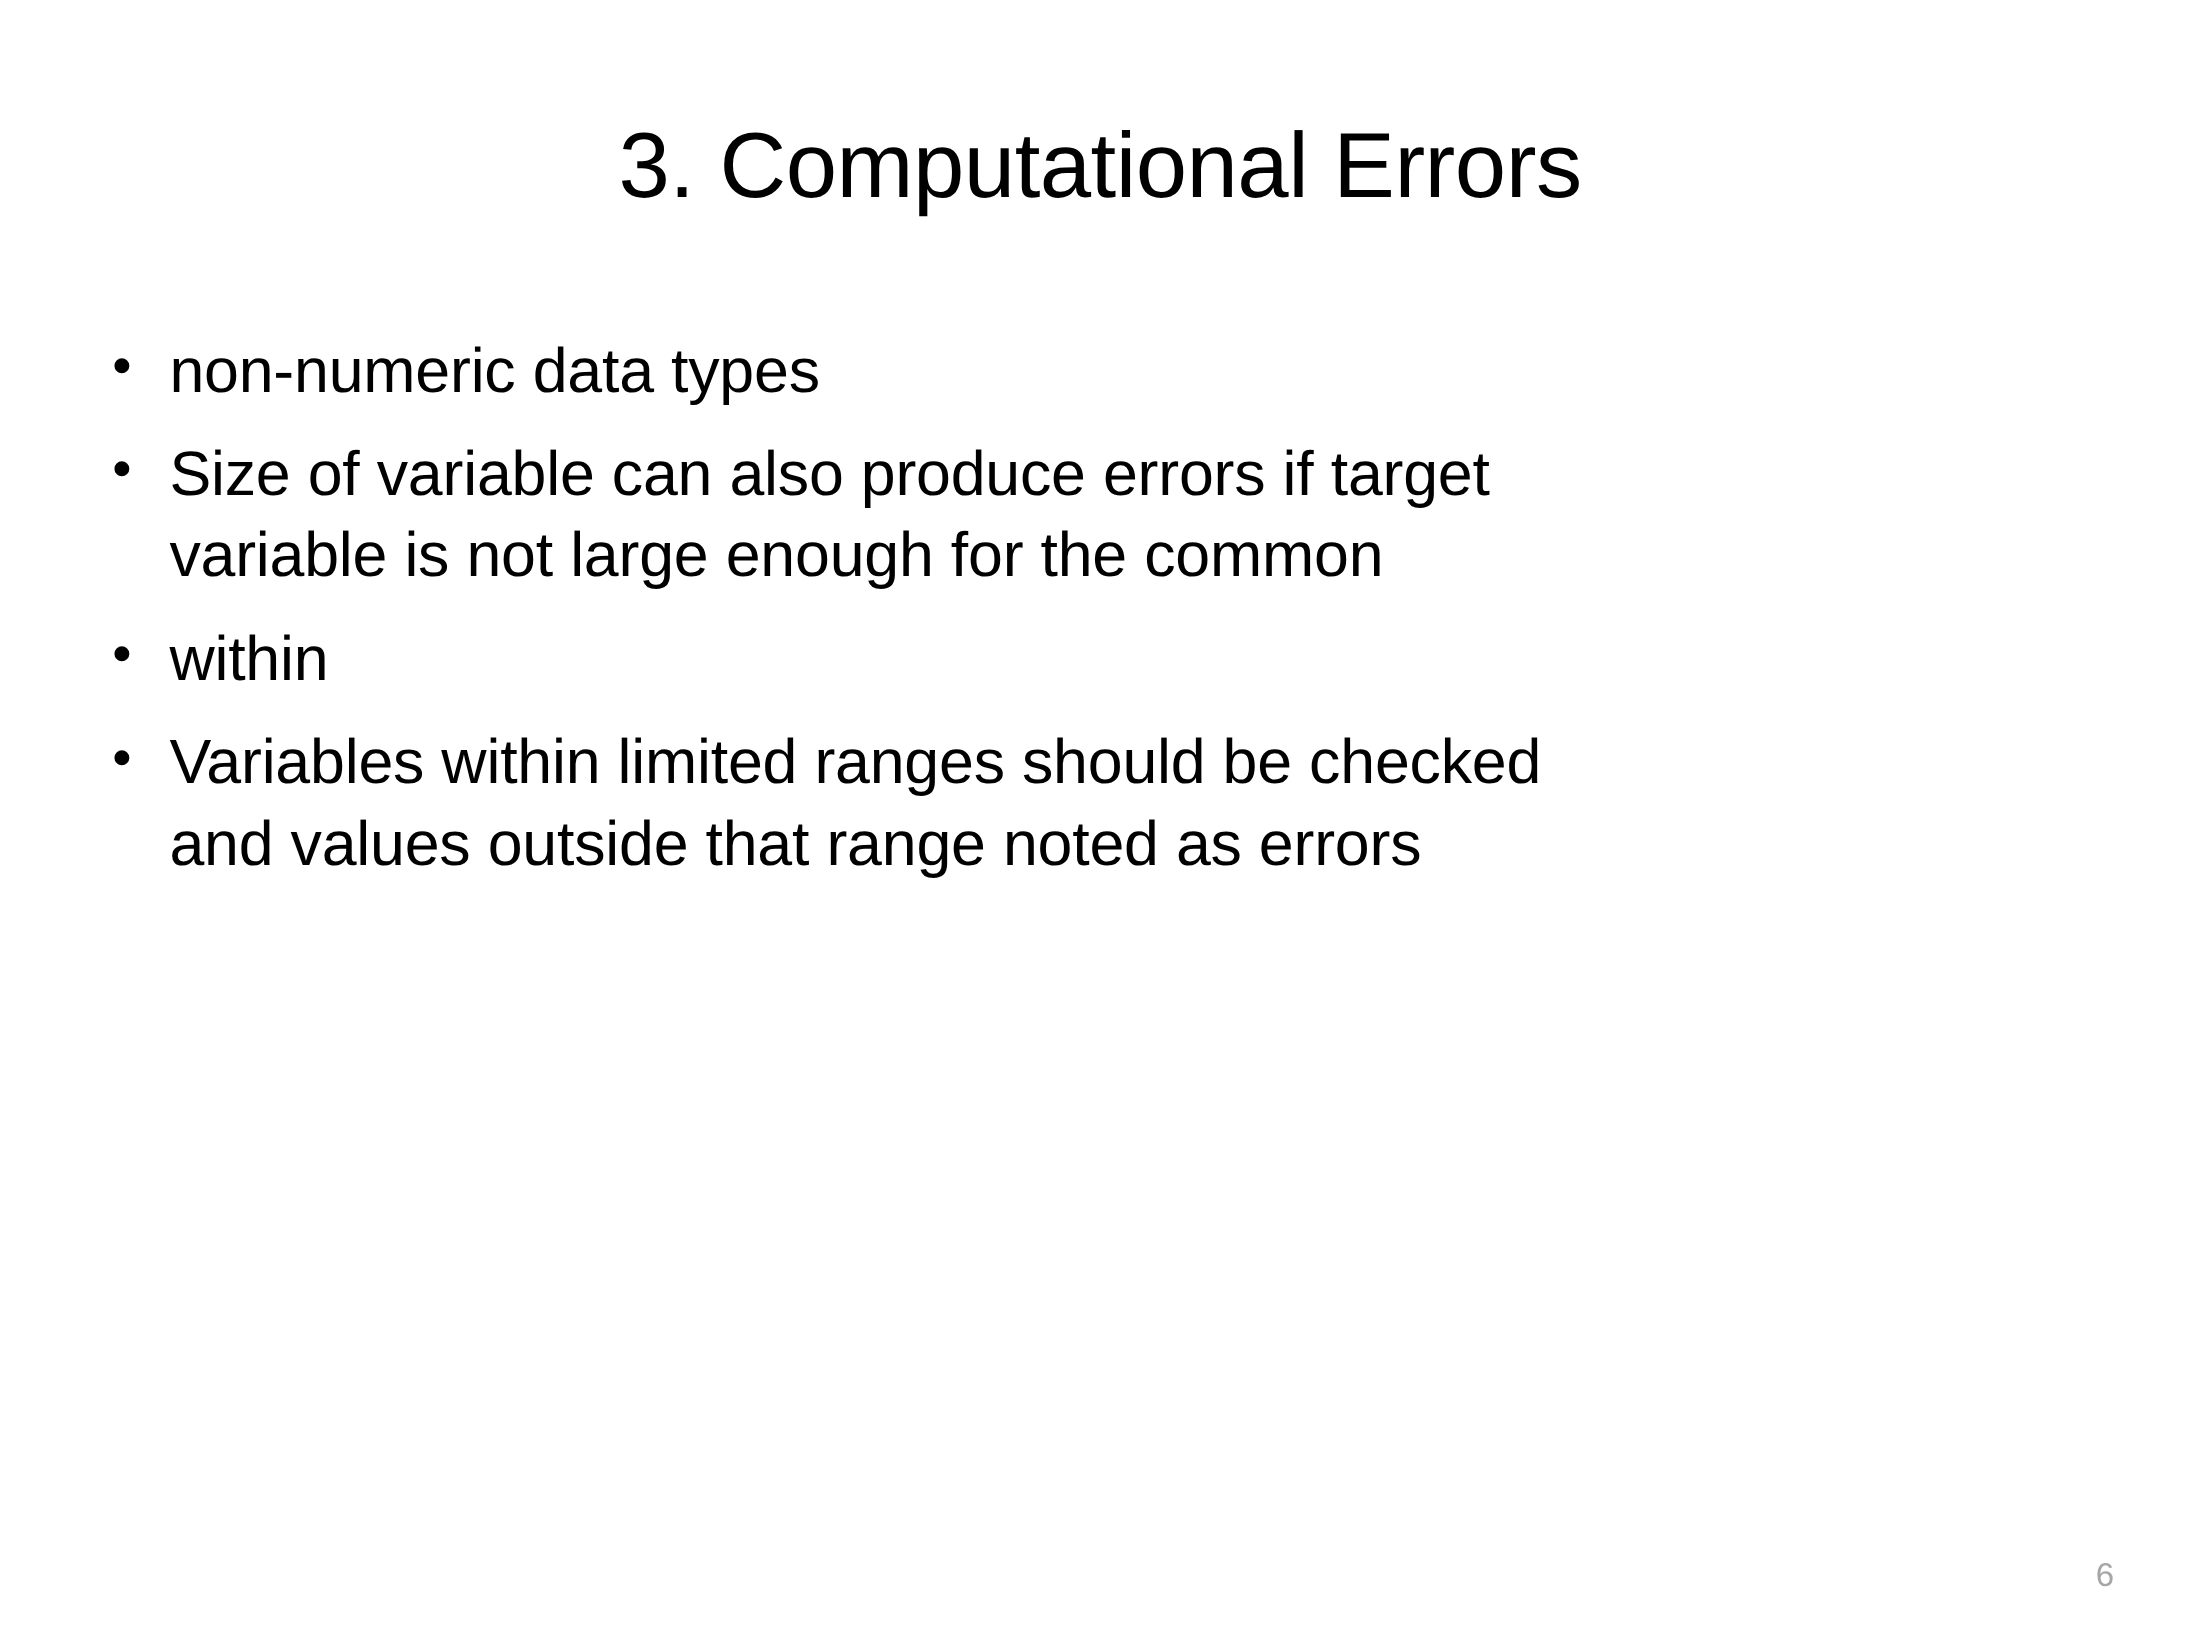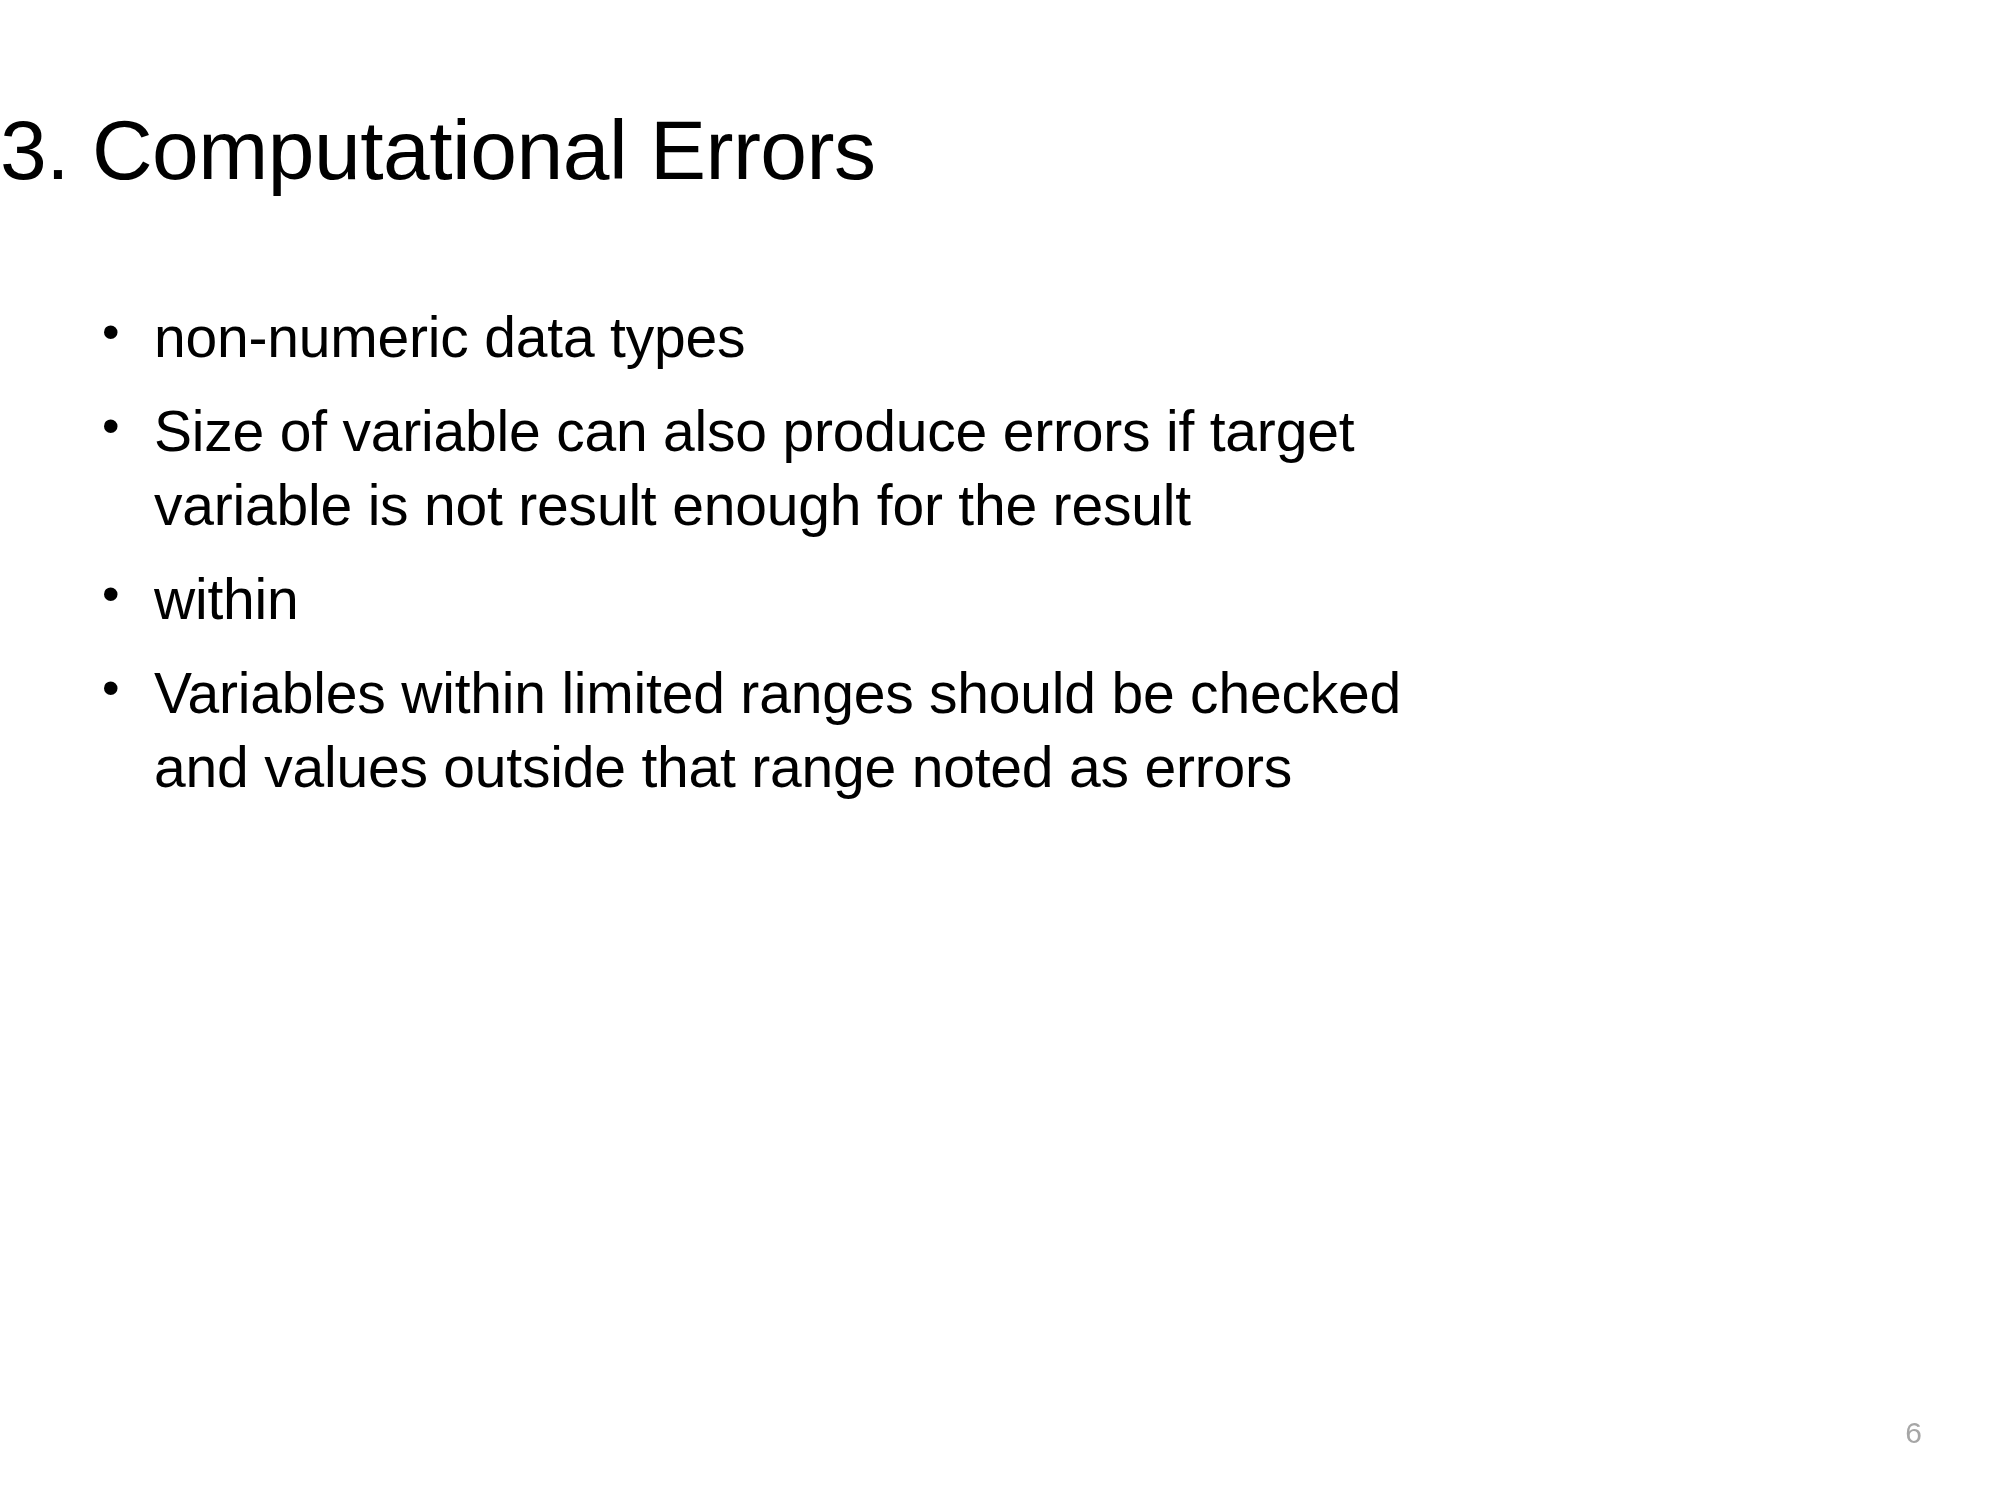--- a/index.html
+++ b/index.html
@@ -16,21 +16,21 @@
     height: 1500px;
     background: #ffffff;
     overflow: hidden;
     box-sizing: border-box;
   }
   .slide-title {
     position: absolute;
     left: 0;
     top: 108px;
     width: 2000px;
-    text-align: left;
+    text-align: center;
     font-size: 84px;
     line-height: 1.0;
     font-weight: 400;
     color: #000000;
     letter-spacing: -0.5px;
     white-space: nowrap;
   }
   .body-block {
     position: absolute;
     left: 98px;
@@ -85,21 +85,21 @@
       <span class="bullet-mark">•</span>
       <span class="bullet-text">
         <span class="ln">non-numeric data types</span>
       </span>
     </div>
 
     <div class="bullet-row">
       <span class="bullet-mark">•</span>
       <span class="bullet-text">
         <span class="ln">Size of variable can also produce errors if target</span>
-        <span class="ln">variable is not result enough for the result</span>
+        <span class="ln">variable is not large enough for the common</span>
       </span>
     </div>
 
     <div class="bullet-row">
       <span class="bullet-mark">•</span>
       <span class="bullet-text">
         <span class="ln">within</span>
       </span>
     </div>
 

